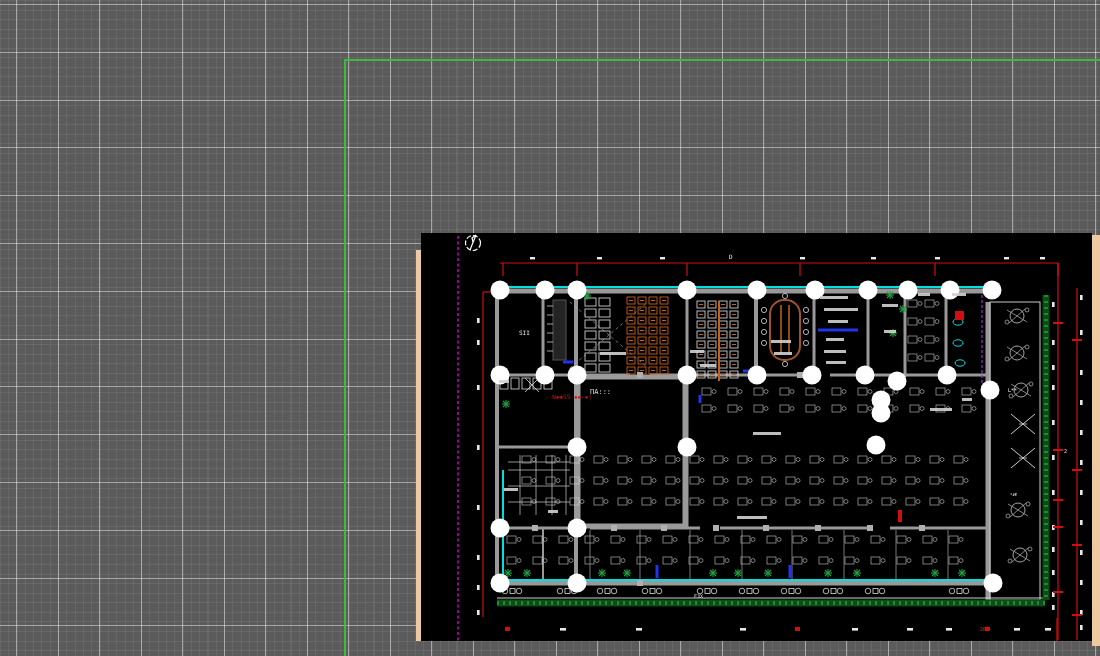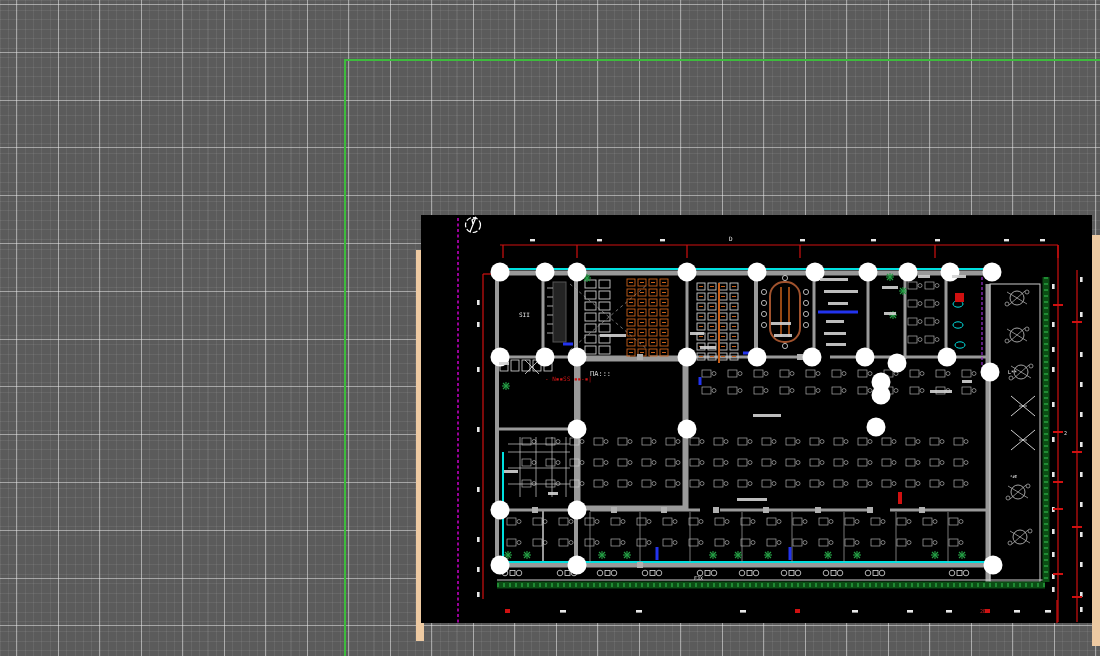--- a/index.html
+++ b/index.html
@@ -26,21 +26,21 @@
 
   <div class="grid-bg"></div>
 
   <svg class="boundary" width="1100" height="656">
     <polyline points="345,656 345,60 1100,60" fill="none" stroke="#3dbb3d" stroke-width="2"></polyline>
   </svg>
 
   <div class="paper-edge" id="edgeL" style="left: 416px; top: 250px; height: 391px; background: rgb(238, 202, 162);"></div>
   <div class="paper-edge" id="edgeR" style="left: 1092px; top: 235px; height: 411px; background: rgb(238, 202, 162);"></div>
 
-  <div class="canvas" id="sheet" style="left: 421px; top: 215px; width: 671px; height: 408px; background: rgb(0, 0, 0);">
+  <div class="canvas" id="sheet" style="left: 421px; top: 233px; width: 671px; height: 408px; background: rgb(0, 0, 0);">
     <svg id="plan" width="671" height="408" viewBox="421 233 671 408">
 
       <line x1="458" y1="236" x2="458" y2="641" stroke="#e800e8" stroke-width="1.3" stroke-dasharray="3 2.5"></line>
 
       <g stroke="#fff" fill="none" stroke-width="1.2">
         <circle cx="473" cy="243" r="7.5" stroke-dasharray="5 2"></circle>
         <line x1="470" y1="250" x2="476" y2="235"></line>
         <path d="M476,235 l-4,3 l1,4"></path>
       </g>
 

